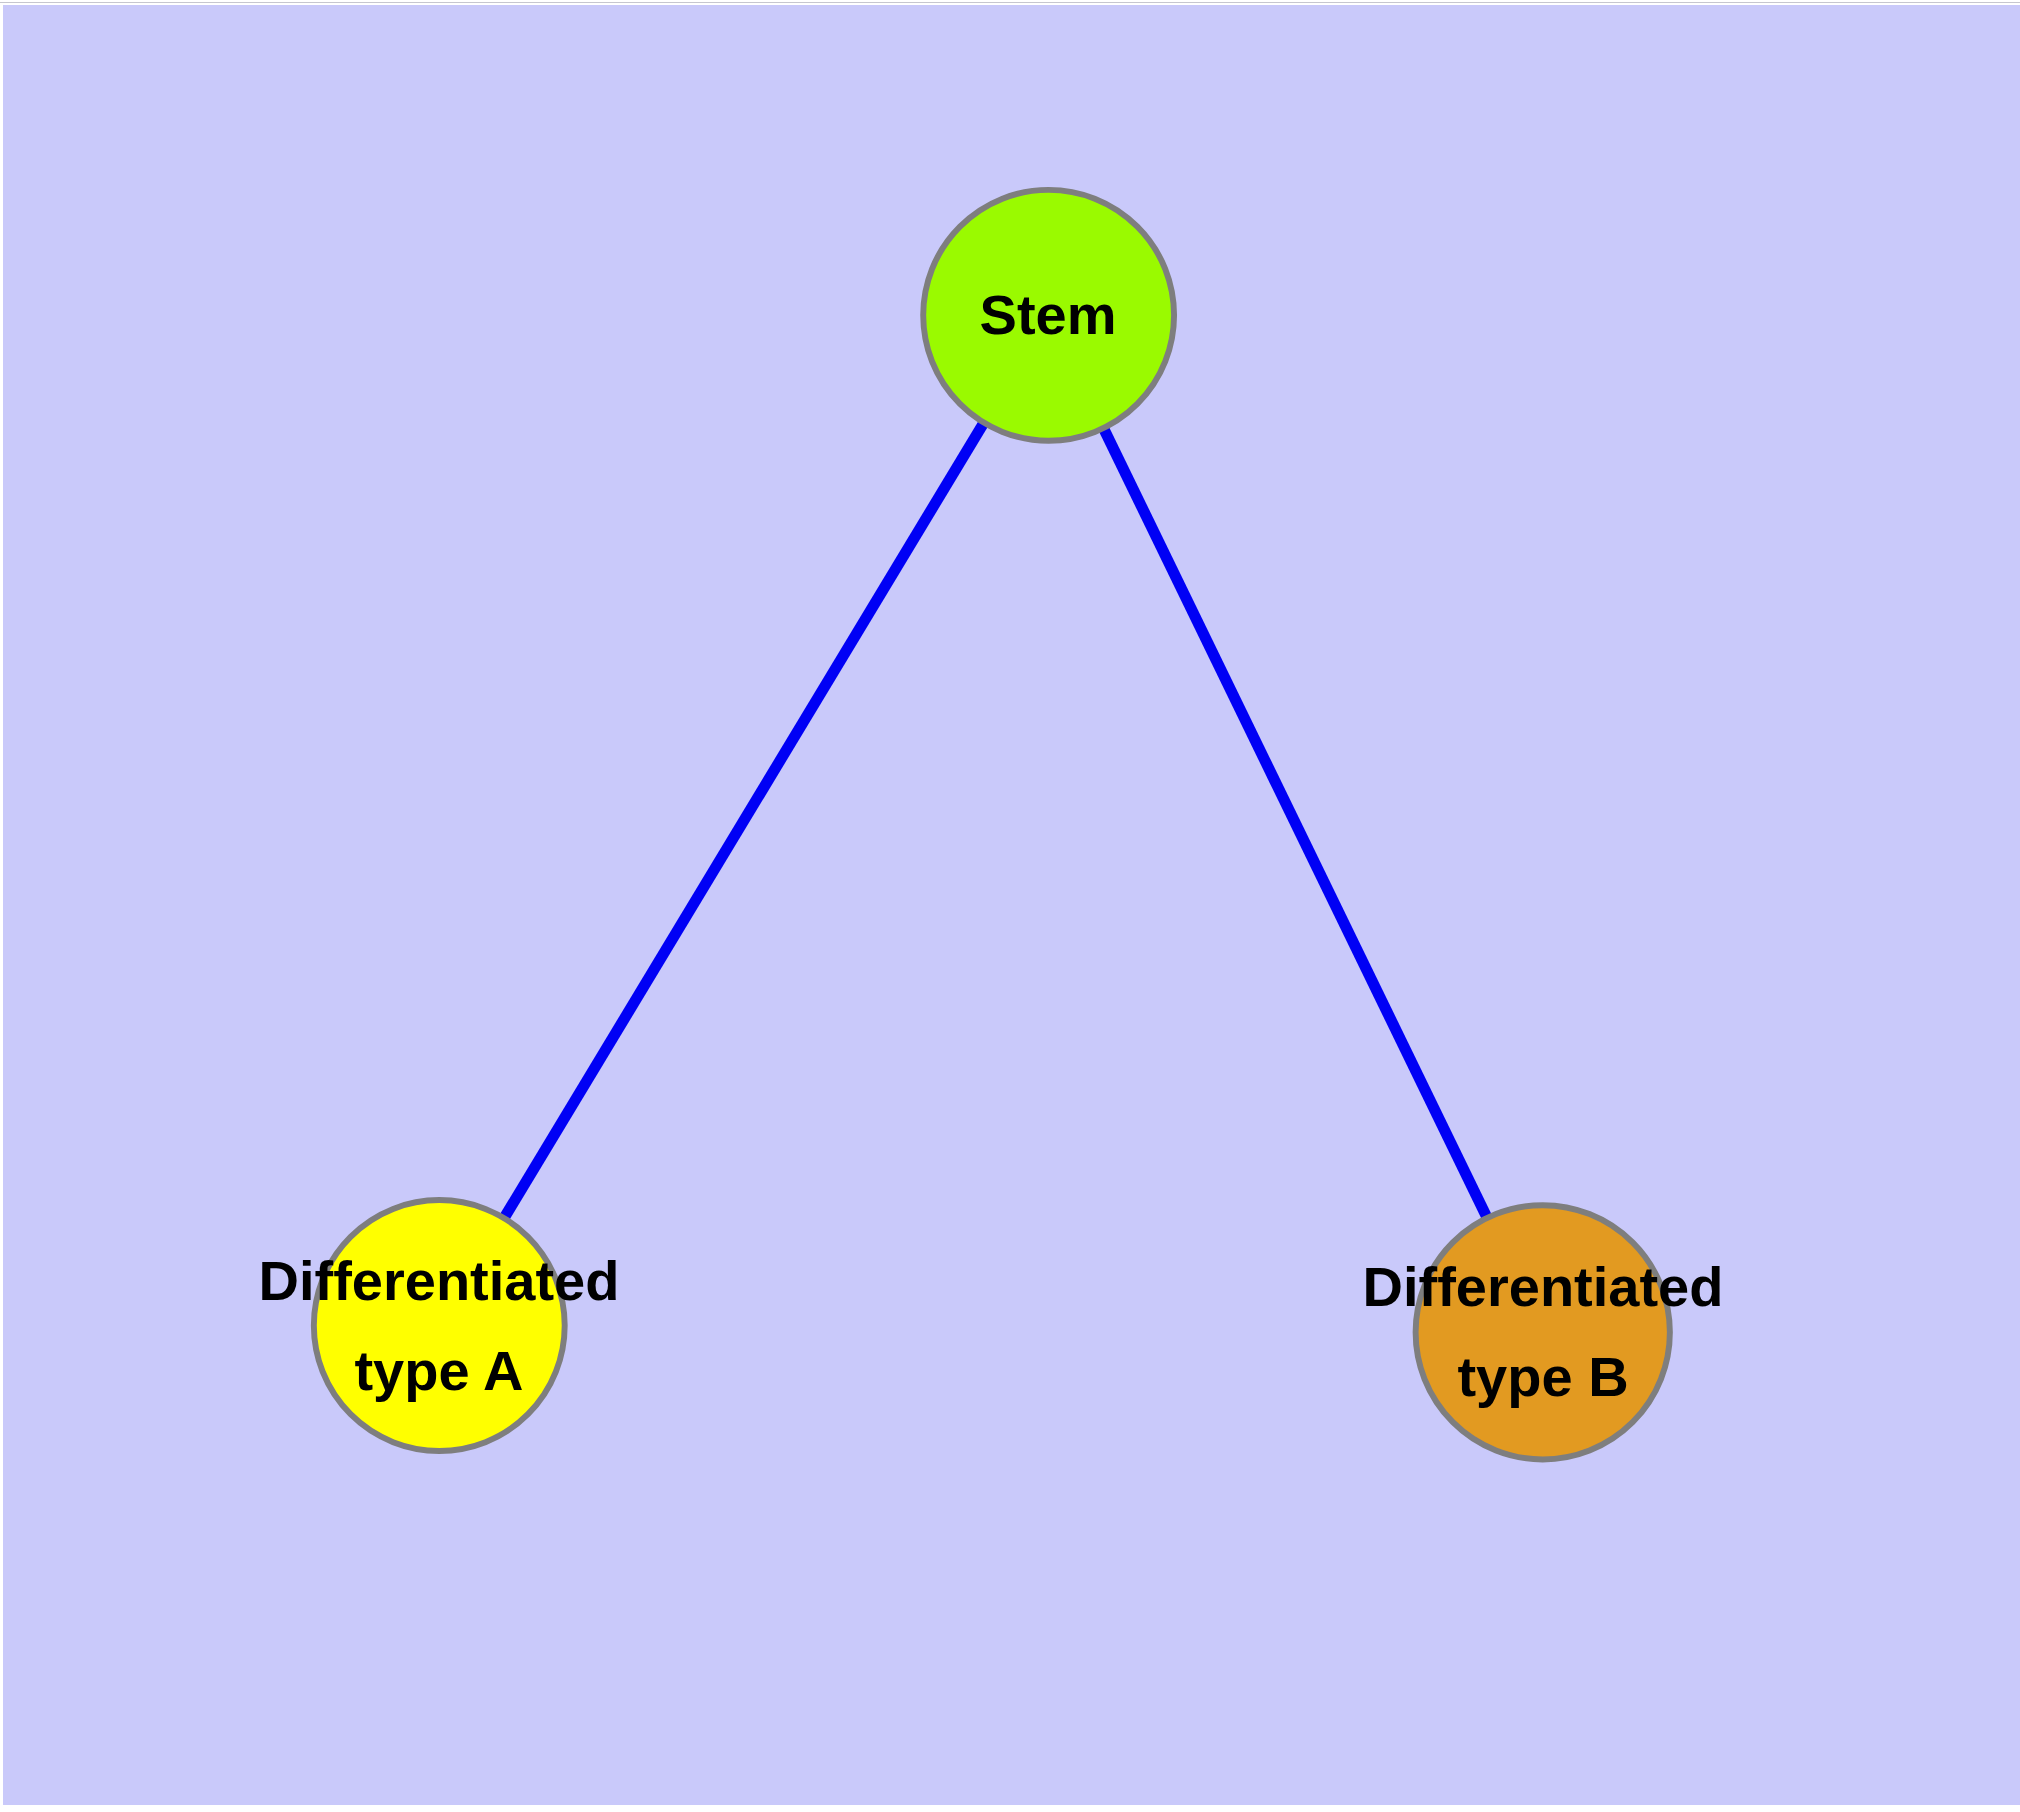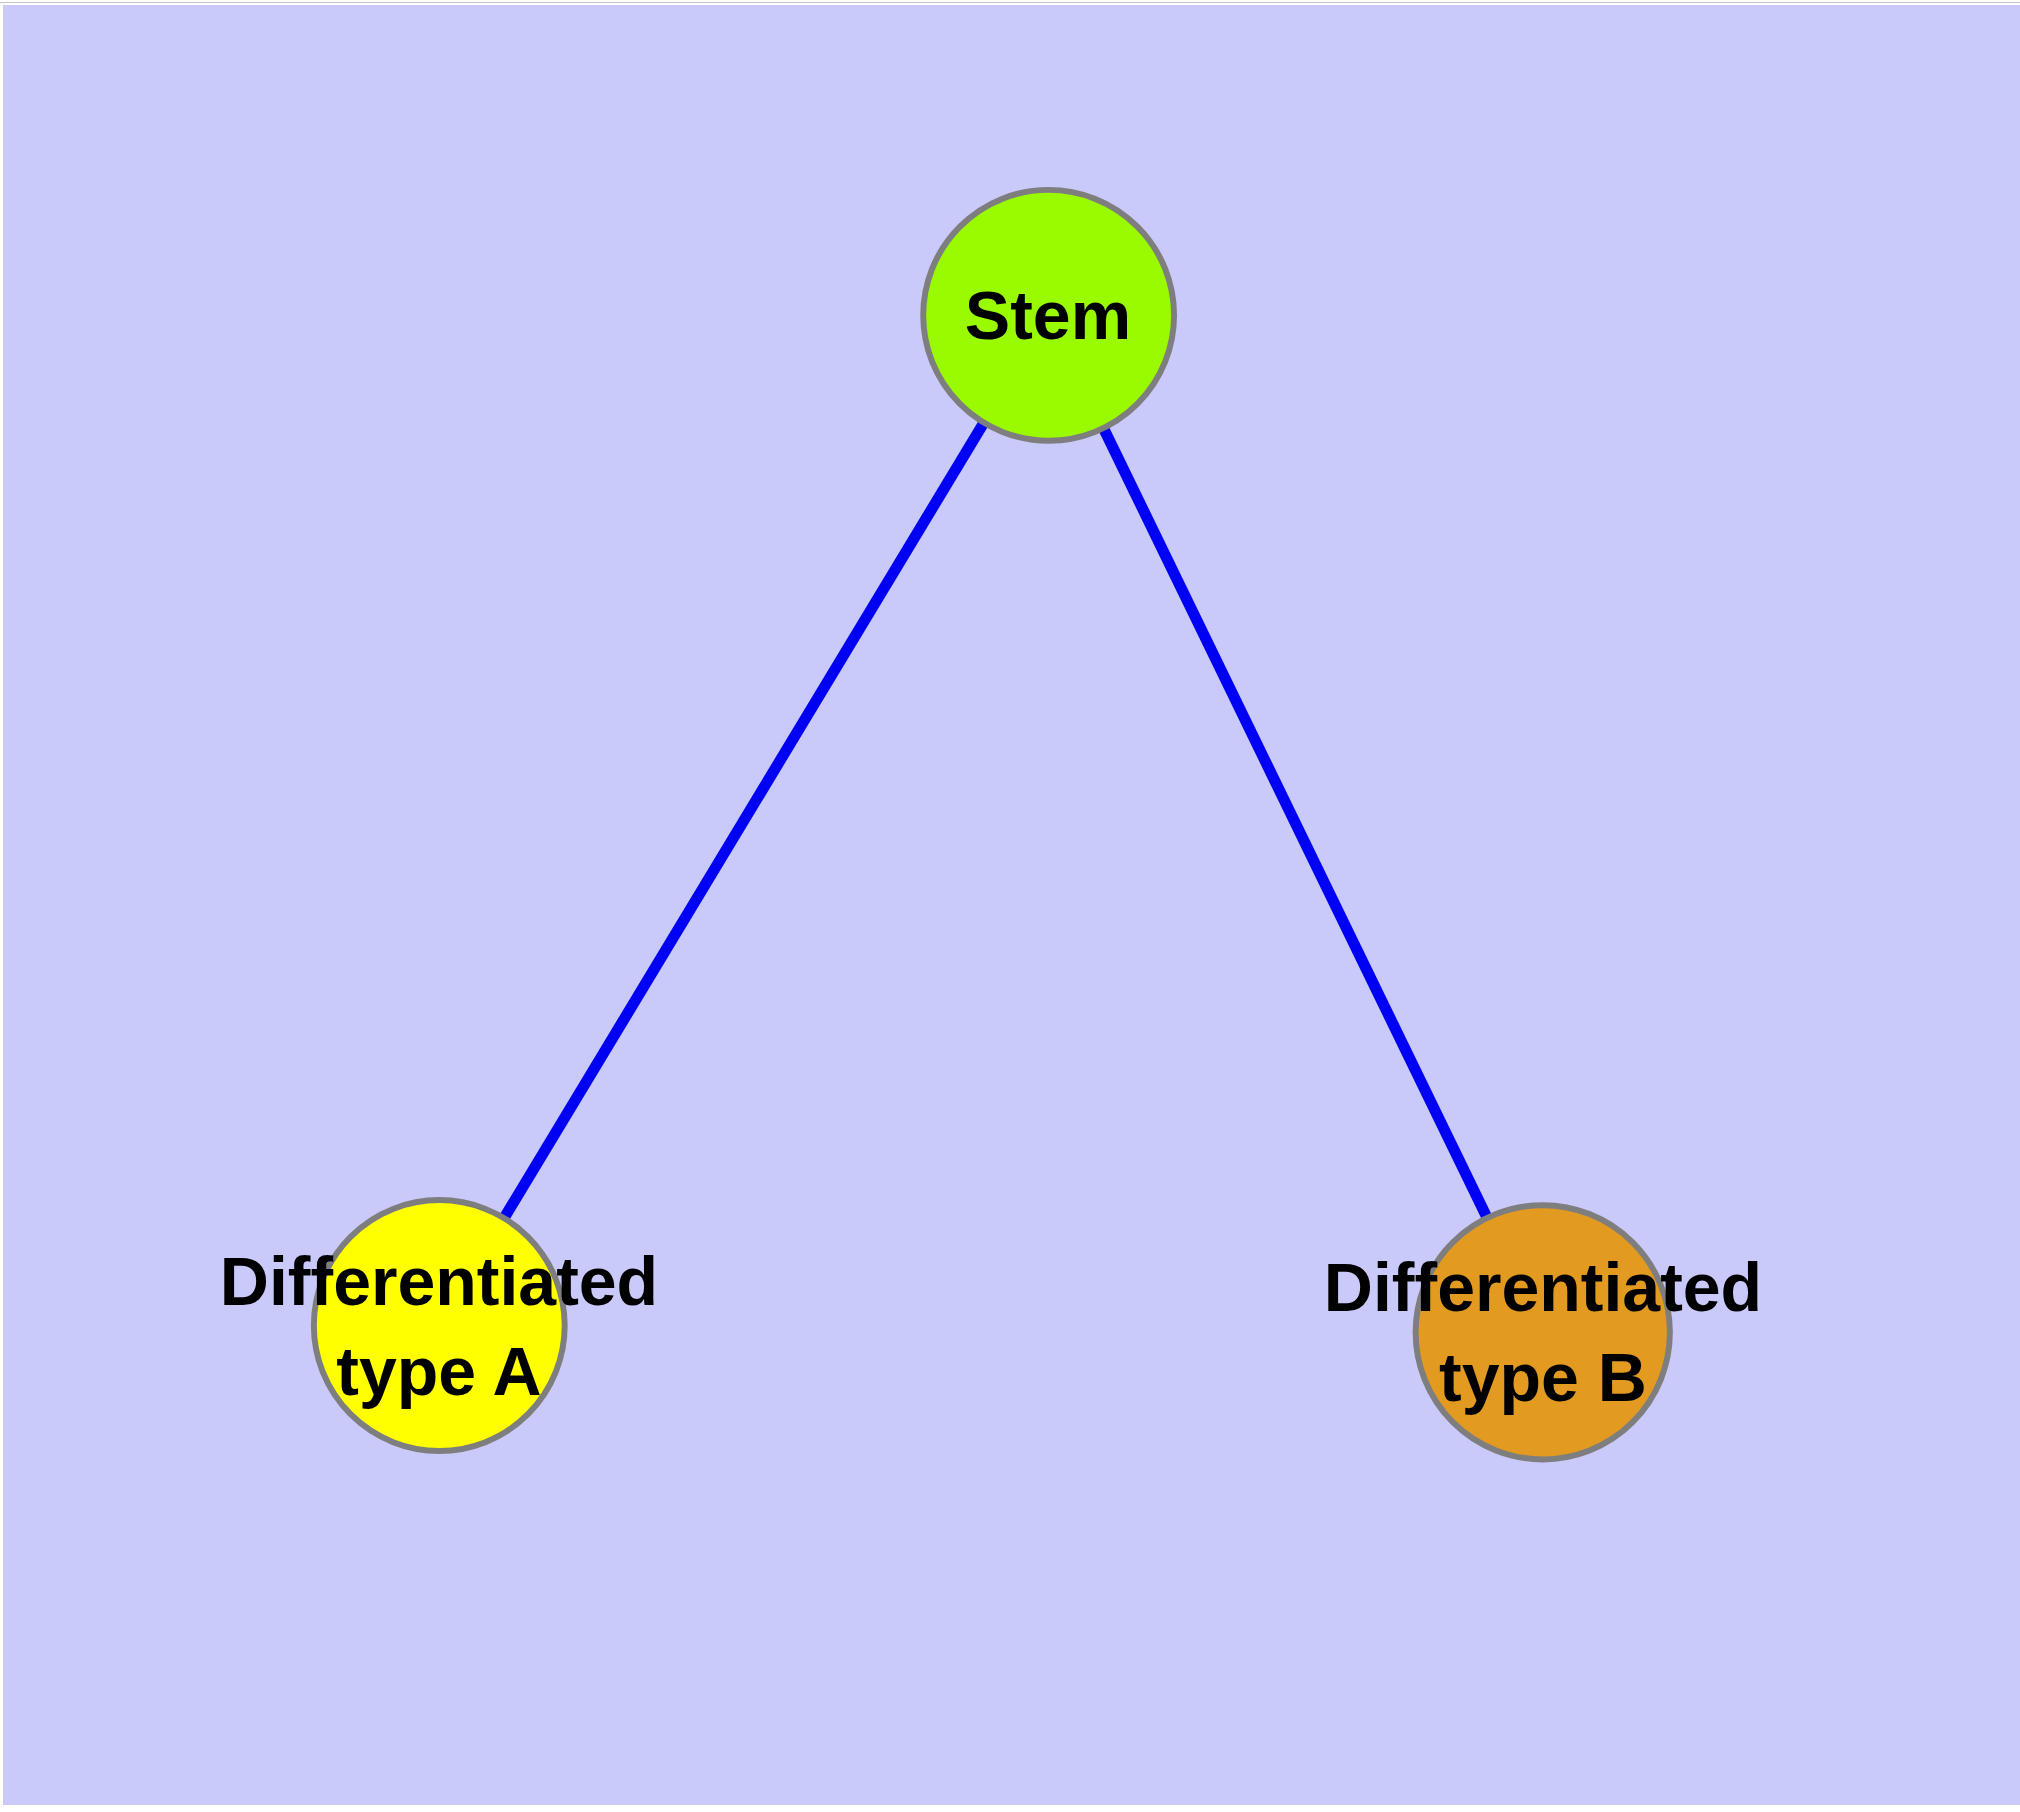--- a/index.html
+++ b/index.html
@@ -34,21 +34,21 @@
     position: absolute;
     left: 0;
     top: 0;
     width: 2021px;
     height: 1812px;
   }
   .node-label {
     position: absolute;
     transform: translate(-50%, -50%);
     font-weight: bold;
-    font-size: 68px;
+    font-size: 56px;
     line-height: 90px;
     color: #000000;
     white-space: pre-line;
     text-align: center;
     letter-spacing: 0;
   }
 </style>
 </head>
 <body>
 

